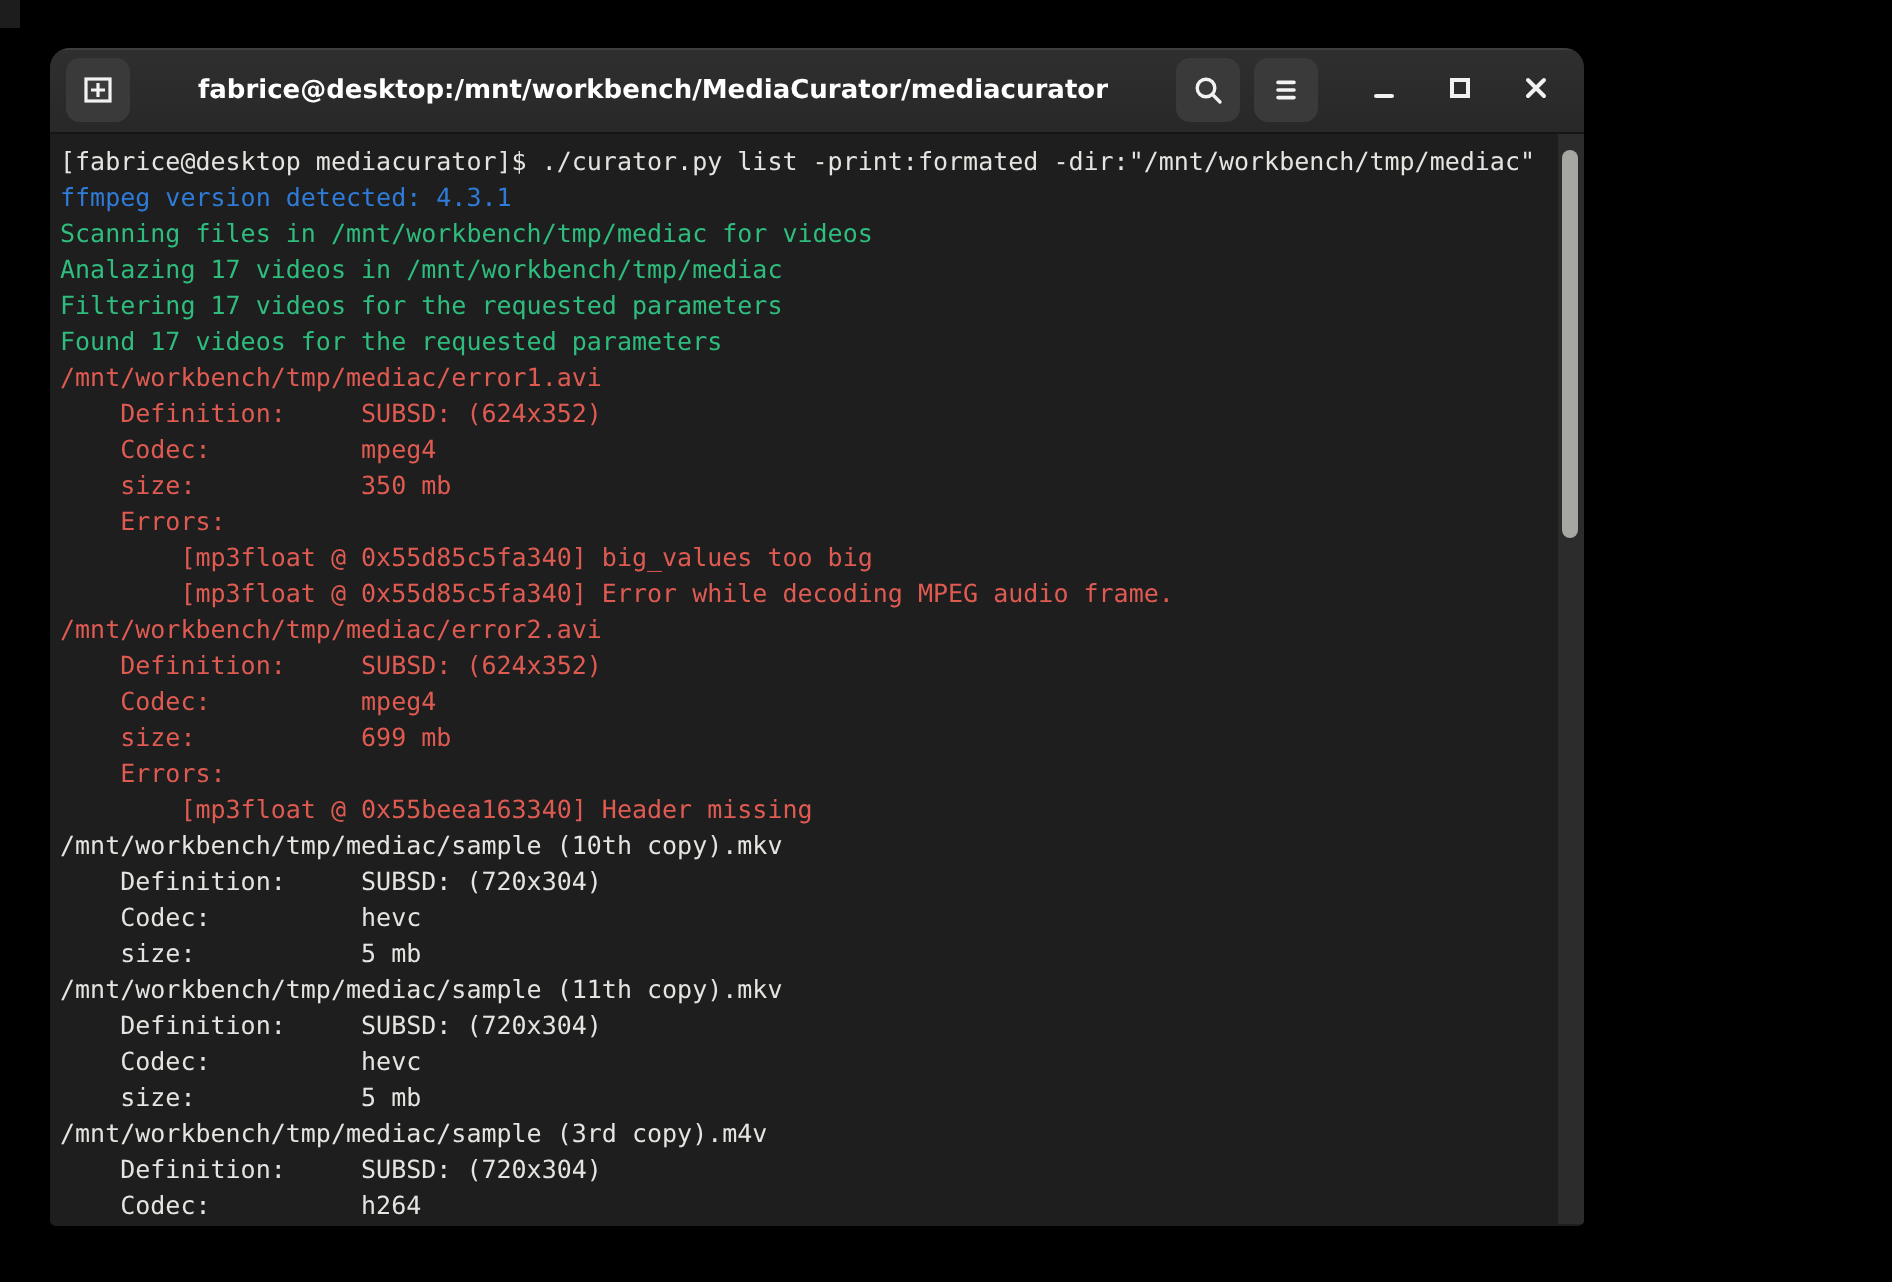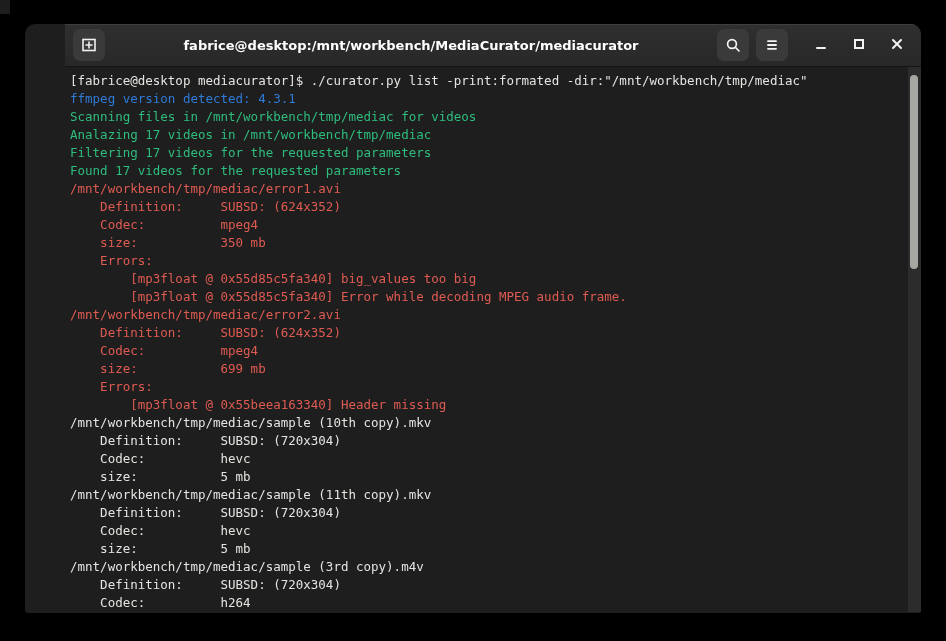--- a/index.html
+++ b/index.html
@@ -10,26 +10,25 @@
     overflow: hidden;
   }
   .stage { position: relative; width: 946px; height: 641px; background: #000; }
 
   .corner-artifact {
     position: absolute; left: 0; top: 0; width: 10px; height: 14px;
     background: #1d1d1d;
   }
 
   .window {
-    position: absolute; left: 25px; top: 24px; width: 896px; height: 589px;
+    position: absolute; left: 25px; top: 24px; width: 767px; height: 589px;
     border-radius: 10px 10px 3px 3px;
     background: #1e1e1e;
     box-shadow: 0 2px 10px rgba(0,0,0,0.6);
     overflow: hidden;
-    padding-left: 40px;
   }
 
   
   .titlebar {
     position: relative; height: 43px;
     background: linear-gradient(#2f2f2f, #282828);
     border-bottom: 1px solid #151515;
     box-shadow: inset 0 1px 0 #3e3e3e;
     display: flex; align-items: center;
     padding: 0 8px;

